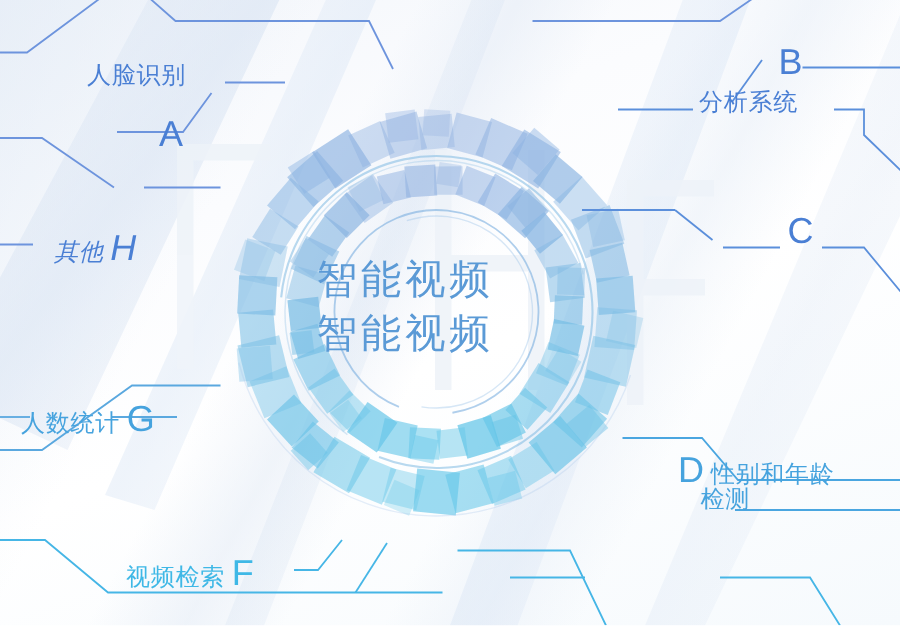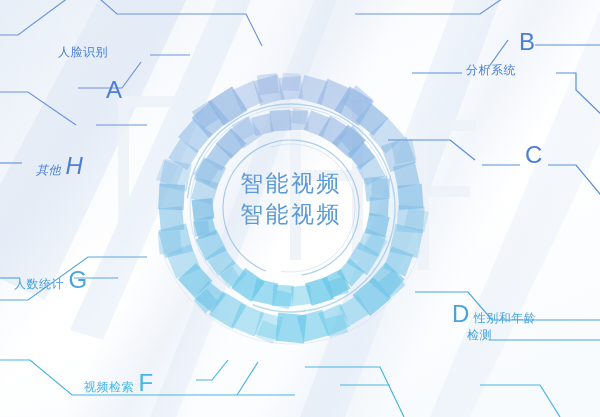--- a/index.html
+++ b/index.html
@@ -10,27 +10,27 @@
   }
   #stage{position:relative;width:600px;height:417px;overflow:hidden;
     background:
       linear-gradient(118deg, rgba(222,232,244,0.55) 0%, rgba(255,255,255,0) 26%),
       linear-gradient(118deg, rgba(255,255,255,0) 34%, rgba(226,234,245,0.5) 42%, rgba(255,255,255,0) 50%),
       linear-gradient(118deg, rgba(255,255,255,0) 58%, rgba(228,236,246,0.45) 66%, rgba(255,255,255,0) 74%),
       linear-gradient(160deg,#f3f6fb 0%,#fbfcfe 30%,#ffffff 55%,#f6fafd 100%);
   }
   #bgsvg,#ringsvg,#linesvg{position:absolute;left:0;top:0;width:600px;height:417px;}
   .lbl{position:absolute;white-space:nowrap;line-height:1.18;}
-  .cn{font-size:12px;letter-spacing:.5px;margin-top:12px;}
+  .cn{font-size:16px;letter-spacing:.5px;margin-top:12px;}
   .ltr{font-size:24px;font-weight:300;letter-spacing:0;}
   .blue{color:#4a7fd4;}
   .cyan{color:#3fb8e6;}
   .mid{color:#46a3de;}
-  #center{position:absolute;left:211px;top:168px;width:160px;text-align:center;
-    font-size:23px;line-height:1.35;color:#5b9ad6;letter-spacing:2.5px;}
+  #center{position:absolute;left:211px;top:168px;width:160px;text-align:left;
+    font-size:27px;line-height:1.35;color:#5b9ad6;letter-spacing:2.5px;}
 </style>
 </head>
 <body>
 
 <div id="stage">
 
   <svg id="bgsvg" viewBox="0 0 600 417">
     <defs>
       <linearGradient id="stk" x1="0" y1="0" x2="1" y2="1">
         <stop offset="0%" stop-color="#dce6f4" stop-opacity="0.0"></stop>

